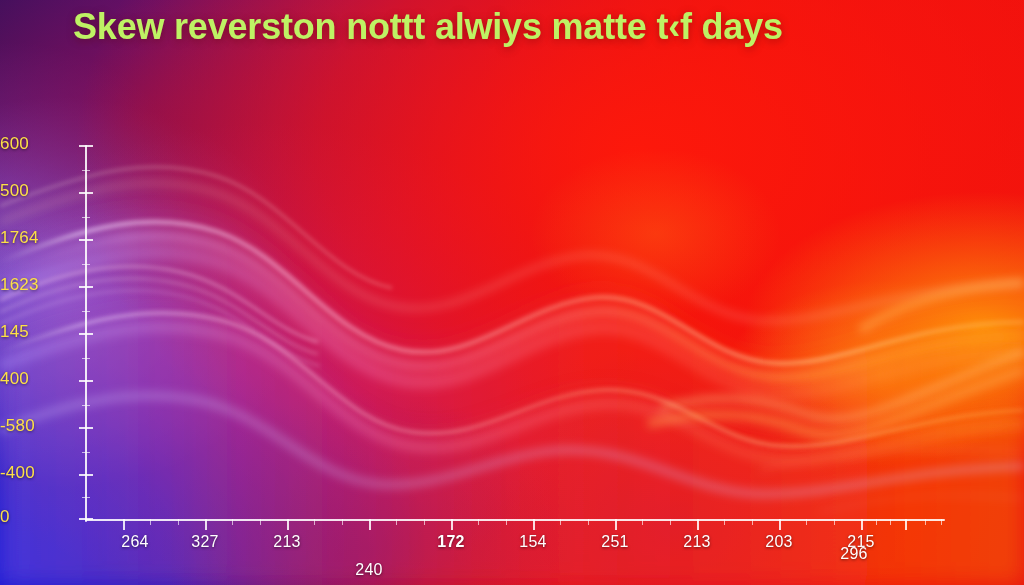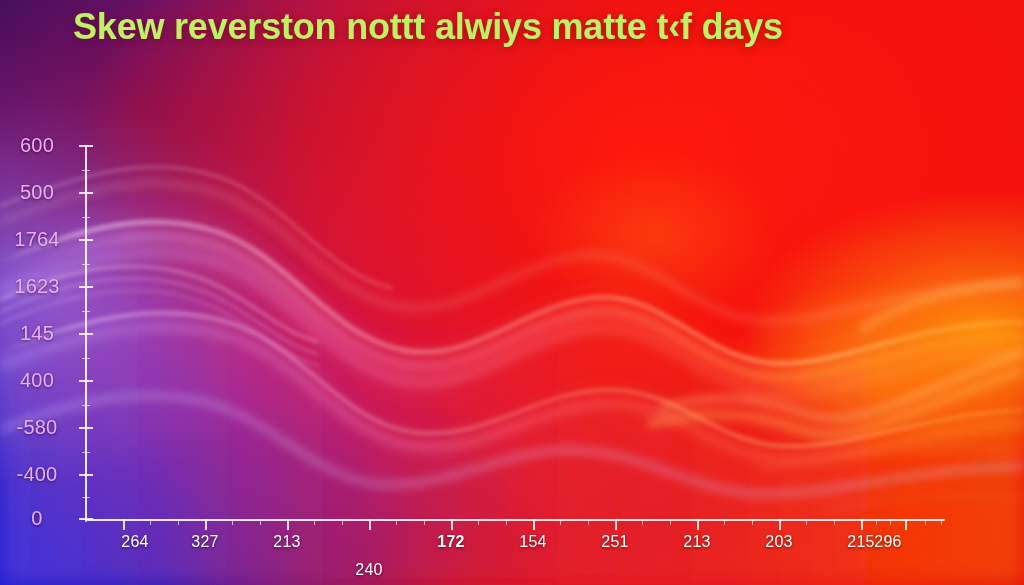--- a/index.html
+++ b/index.html
@@ -72,23 +72,23 @@
   .tick{position:absolute;background:rgba(255,255,255,.85);}
   .ytick-major{left:79px;width:14px;height:2px;}
   .ytick-minor{left:82px;width:8px;height:1px;opacity:.75;}
   .xtick-major{top:519px;width:2px;height:11px;}
   .xtick-minor{top:519px;width:1px;height:6px;opacity:.75;}
 
   .ylabel{
     position:absolute;
     right:0;
     width:100%;
-    text-align:center;
-    color:#f0abfc;
-    font-size:20px;
+    text-align:left;
+    color:#fde047;
+    font-size:17px;
     letter-spacing:.2px;
     text-shadow:0 1px 3px rgba(0,0,0,.55);
     white-space:nowrap;
   }
   .ylabel-wrap{position:absolute;left:0;width:74px;}
 
   .xlabel{
     position:absolute;
     top:533px;
     transform:translateX(-50%);
@@ -303,16 +303,16 @@
       <div class="xlabel" style="left: 135px;">264</div>
       <div class="xlabel" style="left: 205px;">327</div>
       <div class="xlabel" style="left: 287px;">213</div>
       <div class="xlabel" style="left: 369px; margin-top: 28px;">240</div>
       <div class="xlabel" style="left: 451px; font-weight: bold;">172</div>
       <div class="xlabel" style="left: 533px;">154</div>
       <div class="xlabel" style="left: 615px;">251</div>
       <div class="xlabel" style="left: 697px;">213</div>
       <div class="xlabel" style="left: 779px;">203</div>
       <div class="xlabel" style="left: 861px;">215</div>
-      <div class="xlabel" style="left: 888px;">296</div>
+      <div class="xlabel" style="left: 854px; margin-top: 12px;">296</div>
     </div>
 
 </div>
 
 </body></html>

